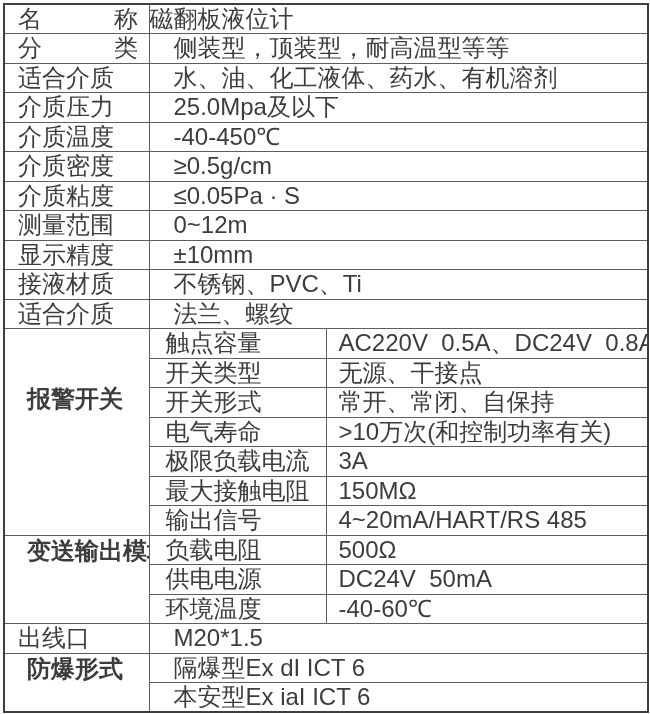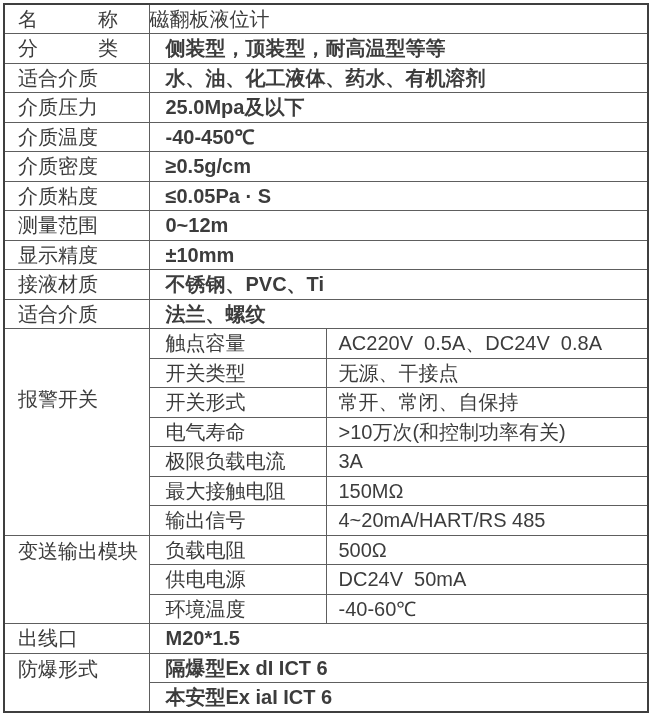--- a/index.html
+++ b/index.html
@@ -20,33 +20,33 @@
     width:644px;height:708px;
     border:2px solid var(--outer);
   }
   col.c1{width:145px;}
   col.c2{width:177px;}
   col.c3{width:322px;}
   tr{height:29.5px;}
   td{
     border:1px solid var(--inner);
     color:var(--text);
-    font-size:20px;
+    font-size:24px;
     line-height:22px;
     vertical-align:middle;
     white-space:pre;
     overflow:hidden;
     padding:0;
   }
   td.c1{padding-left:13px;}
-  td.full{padding-left:16px;font-weight:bold;}
+  td.full{padding-left:24px;}
   td.sub{padding-left:16px;margin-top:47px;}
   td.val{padding-left:12px;margin-top:32px;}
   td.title-val{text-align:left;padding-right:100px;}
-  td.grp{vertical-align:top;padding-top:4px;padding-left:13px;}
+  td.grp{vertical-align:top;padding-top:4px;padding-left:22px;font-weight:bold;}
   td.grp-alarm{padding-top:59px;}
 </style>
 </head>
 <body>
 
 <div class="wrap">
   <table class="spec">
     <colgroup>
         <col class="c1">
         <col class="c2">

